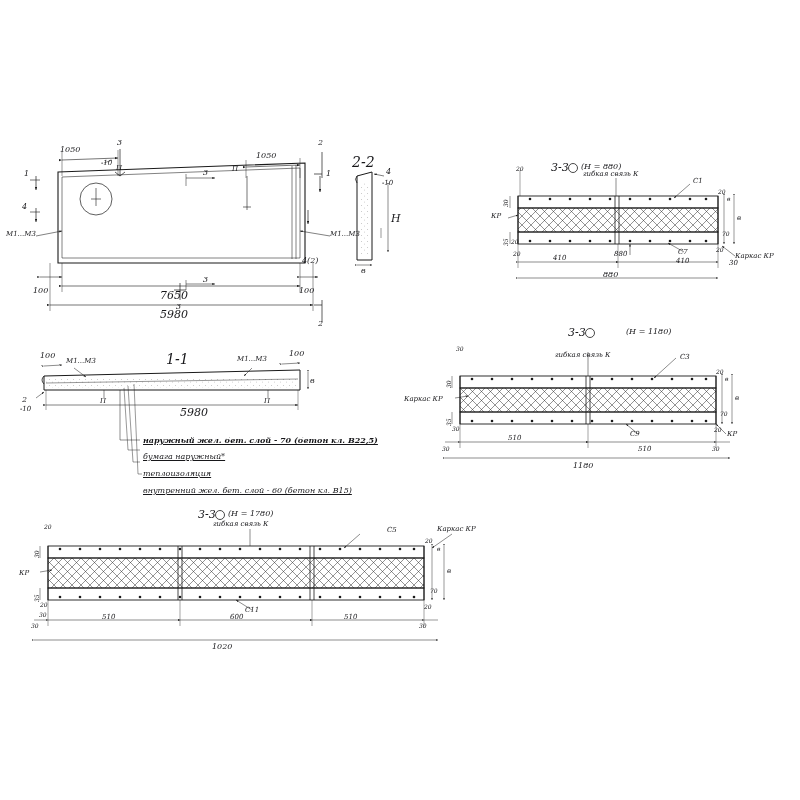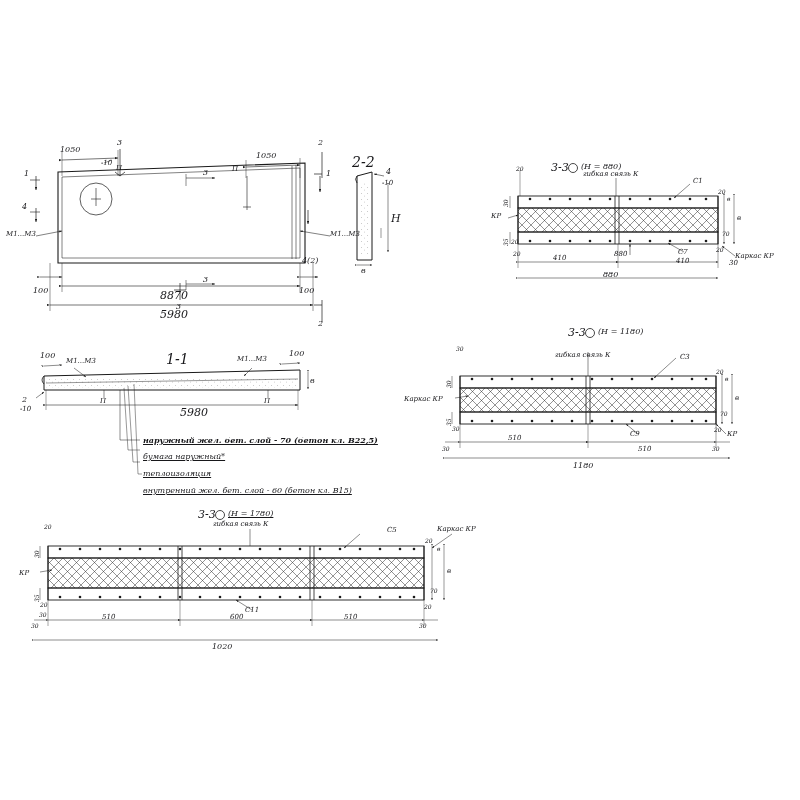--- a/index.html
+++ b/index.html
@@ -354,21 +354,21 @@
 <div class="lbl s8" style="left:302px; top:221px;margin-top:36px;">4(2)</div>
 <div class="lbl s7" style="left:101px; top:160px;">-10</div>
 <div class="lbl s7" style="left:116px; top:165px;">П</div>
 <div class="lbl s7" style="left:232px; top:166px;">П</div>
 <div class="lbl s7" style="left:6px; top:231px;">М1...М3</div>
 <div class="lbl s7" style="left:330px; top:231px;">М1...М3</div>
 <div class="lbl s8" style="left:203px; top:169px;">3</div>
 <div class="lbl s8" style="left:203px; top:276px;">3</div>
 <div class="lbl s8" style="left:33px; top:287px;">100</div>
 <div class="lbl s8" style="left:299px; top:287px;">100</div>
-<div class="lbl s9" style="left:160px; top:290px;">8870</div>
+<div class="lbl s9" style="left:160px; top:290px;">7650</div>
 <div class="lbl s9" style="left:160px; top:309px;">5980</div>
 
 <div class="lbl s10" style="left:352px; top:155px;">2-2</div>
 <div class="lbl s8" style="left:386px; top:168px;">4</div>
 <div class="lbl s7" style="left:382px; top:180px;">-10</div>
 <div class="lbl s9" style="left:391px; top:213px;">H</div>
 <div class="lbl s8" style="left:361px; top:267px;">в</div>
 
 <div class="lbl s10" style="left:166px; top:352px;">1-1</div>
 <div class="lbl s8" style="left:40px; top:352px;">100</div>
@@ -404,21 +404,21 @@
 <div class="lbl s6 vert" style="left:503px; top:246px;">35</div>
 <div class="lbl s6" style="left:511px; top:239px;">20</div>
 <div class="lbl s6" style="left:513px; top:251px;">20</div>
 <div class="lbl s6" style="left:718px; top:189px;">20</div>
 <div class="lbl s6" style="left:727px; top:196px;">в</div>
 <div class="lbl s7" style="left:737px; top:215px;">в</div>
 <div class="lbl s6" style="left:722px; top:231px;">70</div>
 <div class="lbl s6" style="left:716px; top:247px;">20</div>
 
 <div class="lbl s9" style="left:568px; top:327px;">3-3</div>
-<div class="lbl s8" style="left:598px; top:328px;">(Н = 1180)</div>
+<div class="lbl s8" style="left:626px; top:328px;">(Н = 1180)</div>
 <div class="lbl s7" style="left:555px; top:352px;">гибкая связь К</div>
 <div class="lbl s7" style="left:680px; top:354px;font-style:italic;">С3</div>
 <div class="lbl s7" style="left:630px; top:431px;">С9</div>
 <div class="lbl s7" style="left:404px; top:396px;">Каркас КР</div>
 <div class="lbl s7" style="left:727px; top:431px;">КР</div>
 <div class="lbl s7" style="left:508px; top:435px;">510</div>
 <div class="lbl s7" style="left:638px; top:446px;">510</div>
 <div class="lbl s8" style="left:573px; top:462px;">1180</div>
 <div class="lbl s6" style="left:442px; top:446px;">30</div>
 <div class="lbl s6" style="left:712px; top:446px;">30</div>
@@ -426,21 +426,21 @@
 <div class="lbl s6 vert" style="left:446px; top:388px;">30</div>
 <div class="lbl s6 vert" style="left:446px; top:426px;">35</div>
 <div class="lbl s6" style="left:452px; top:426px;">30</div>
 <div class="lbl s6" style="left:716px; top:369px;">20</div>
 <div class="lbl s6" style="left:725px; top:376px;">в</div>
 <div class="lbl s7" style="left:735px; top:395px;">в</div>
 <div class="lbl s6" style="left:720px; top:411px;">70</div>
 <div class="lbl s6" style="left:714px; top:427px;">20</div>
 
 <div class="lbl s9" style="left:198px; top:509px;">3-3</div>
-<div class="lbl s8" style="left:228px; top:510px;text-decoration:underline;">(Н = 1780)</div>
+<div class="lbl s8" style="left:228px; top:510px;">(Н = 1780)</div>
 <div class="lbl s7" style="left:213px; top:521px;">гибкая связь К</div>
 <div class="lbl s7" style="left:387px; top:527px;">С5</div>
 <div class="lbl s7" style="left:245px; top:607px;">С11</div>
 <div class="lbl s7" style="left:437px; top:526px;">Каркас КР</div>
 <div class="lbl s7" style="left:19px; top:570px;">КР</div>
 <div class="lbl s7" style="left:102px; top:614px;">510</div>
 <div class="lbl s7" style="left:230px; top:614px;text-align:center;">600</div>
 <div class="lbl s7" style="left:344px; top:614px;">510</div>
 <div class="lbl s8" style="left:212px; top:643px;">1020</div>
 <div class="lbl s6" style="left:31px; top:623px;">30</div>

